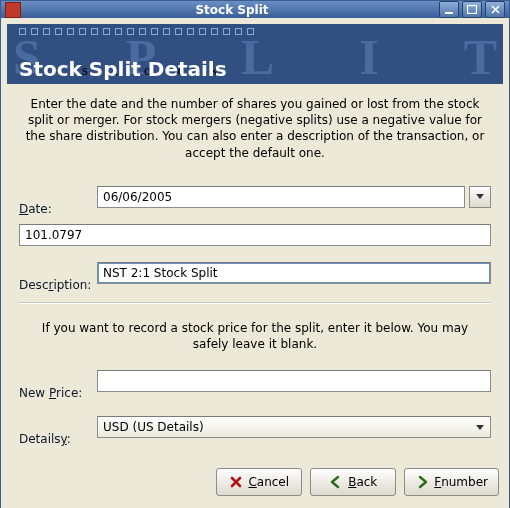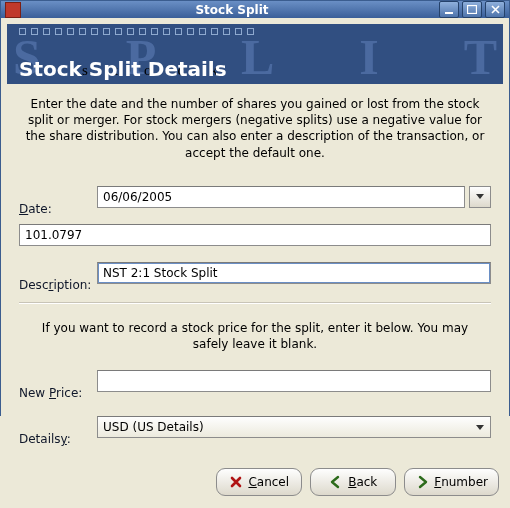--- a/index.html
+++ b/index.html
@@ -7,21 +7,21 @@
     padding: 0;
     width: 510px;
     height: 508px;
     font-family: "DejaVu Sans", "Bitstream Vera Sans", sans-serif;
     font-size: 12px;
     background: #ece9d8;
     overflow: hidden;
   }
   .window {
     width: 510px;
-    height: 416px;
+    height: 508px;
     box-sizing: border-box;
     display: flex;
     flex-direction: column;
     border: 1px solid #3b5d8f;
     justify-content: space-between;
   }
   .titlebar {
     height: 23px;
     background: linear-gradient(to bottom, #6a8fc5 0%, #3a5f99 100%);
     display: flex;
@@ -190,21 +190,21 @@
   .button-bar {
     display:flex;
     justify-content:flex-end;
     gap:8px;
     padding:10px 10px 12px 10px;
   }
   .btn {
     min-width:86px;
     height:28px;
     border:1px solid #8c8c8c;
-    border-radius:9px;
+    border-radius:3px;
     background:linear-gradient(to bottom,#fefefe,#ddd9cc);
     font:inherit;
     display:flex;align-items:center;justify-content:center;
     gap:5px;
     padding:0 10px;
     cursor:pointer;
     box-sizing:border-box;
   }
   .btn .mn { text-decoration: underline; }
   .btn svg { display:block; }

